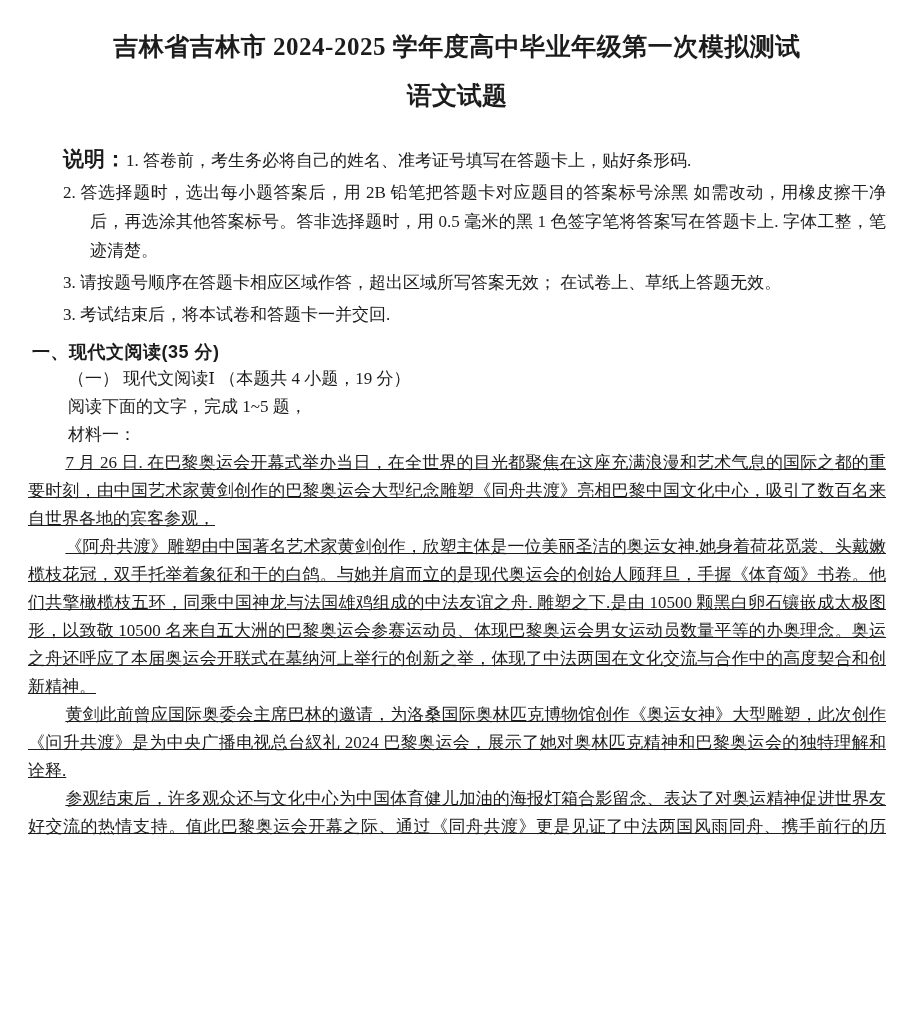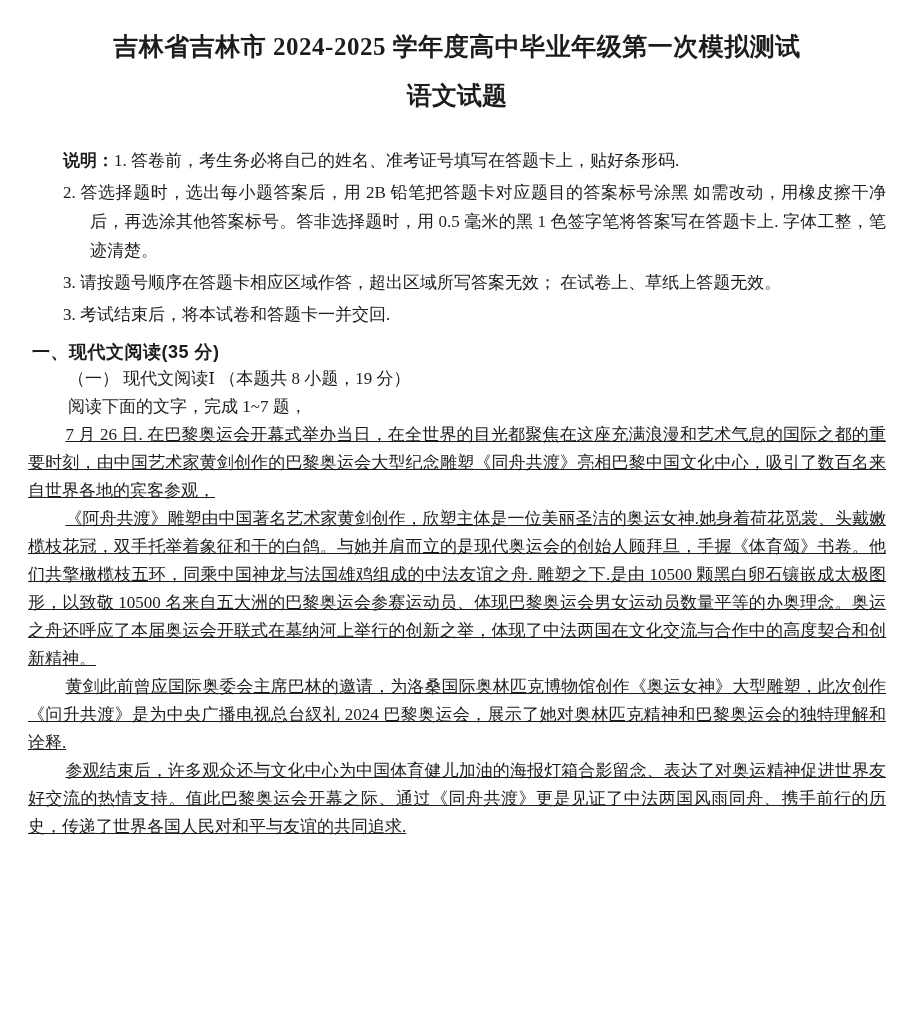--- a/index.html
+++ b/index.html
@@ -25,22 +25,22 @@
     text-align: center;
     font-size: 25px; font-weight: 700;
     margin-top: 16px; line-height: 33px;
   }
   .instructions {
     margin-top: 34px; margin-left: 35px;
     font-size: 17px; line-height: 29px;
   }
   .instr-label {
     font-weight: 700;
-    font-family: Liberation Serif, serif;
-    font-size: 17px;
+    font-family: Liberation Mono, monospace;
+    font-size: 21px;
   }
   .instr-item {
     padding-left: 27px; text-indent: -27px;
     margin-top: 3px;
     text-align: justify;
   }
   .section-heading {
     margin-top: 10px; margin-left: 4px;
     font-size: 18px; font-weight: 700; line-height: 26px;
     font-family: "Liberation Sans", "DejaVu Sans", sans-serif;
@@ -70,22 +70,23 @@
   <div class="instructions">
     <div class="instr-line1">
       <span class="instr-label">说明：</span><span>1. 答卷前，考生务必将自己的姓名、准考证号填写在答题卡上，贴好条形码.</span>
     </div>
     <div class="instr-item">2. 答选择题时，选出每小题答案后，用 2B 铅笔把答题卡对应题目的答案标号涂黑 如需改动，用橡皮擦干净后，再选涂其他答案标号。答非选择题时，用 0.5 毫米的黑 1 色签字笔将答案写在答题卡上. 字体工整，笔迹清楚。</div>
     <div class="instr-item">3. 请按题号顺序在答题卡相应区域作答，超出区域所写答案无效；  在试卷上、草纸上答题无效。</div>
     <div class="instr-item">3. 考试结束后，将本试卷和答题卡一并交回.</div>
   </div>
 
   <div class="section-heading">一、现代文阅读(35 分)</div>
-  <div class="sub-heading">（一） 现代文阅读Ⅰ （本题共 8 小题，19 分）</div>
-  <div class="reading-prompt">阅读下面的文字，完成 1~7 题，</div>
+  <div class="sub-heading">（一） 现代文阅读Ⅰ （本题共 4 小题，19 分）</div>
+  <div class="reading-prompt">阅读下面的文字，完成 1~5 题，</div>
+  <div class="material-label">材料一：</div>
 
   <div class="body-text">
     <p class="para">7 月 26 日. 在巴黎奥运会开幕式举办当日，在全世界的目光都聚焦在这座充满浪漫和艺术气息的国际之都的重要时刻，由中国艺术家黄剑创作的巴黎奥运会大型纪念雕塑《同舟共渡》亮相巴黎中国文化中心，吸引了数百名来自世界各地的宾客参观，</p>
     <p class="para">《阿舟共渡》雕塑由中国著名艺术家黄剑创作，欣塑主体是一位美丽圣洁的奥运女神.她身着荷花觅裳、头戴嫩榄枝花冠，双手托举着象征和干的白鸽。与她并肩而立的是现代奥运会的创始人顾拜旦，手握《体育颂》书卷。他们共擎橄榄枝五环，同乘中国神龙与法国雄鸡组成的中法友谊之舟. 雕塑之下.是由 10500 颗黑白卵石镶嵌成太极图形，以致敬 10500 名来自五大洲的巴黎奥运会参赛运动员、体现巴黎奥运会男女运动员数量平等的办奥理念。奥运之舟还呼应了本届奥运会开联式在墓纳河上举行的创新之举，体现了中法两国在文化交流与合作中的高度契合和创新精神。</p>
     <p class="para">黄剑此前曾应国际奥委会主席巴林的邀请，为洛桑国际奥林匹克博物馆创作《奥运女神》大型雕塑，此次创作《问升共渡》是为中央广播电视总台紁礼 2024 巴黎奥运会，展示了她对奥林匹克精神和巴黎奥运会的独特理解和诠释.</p>
     <p class="para">参观结束后，许多观众还与文化中心为中国体育健儿加油的海报灯箱合影留念、表达了对奥运精神促进世界友好交流的热情支持。值此巴黎奥运会开幕之际、通过《同舟共渡》更是见证了中法两国风雨同舟、携手前行的历史，传递了世界各国人民对和平与友谊的共同追求.</p>
     <p class="source-line2">31 日，中国文化网)</p>
   </div>
 
   <div class="footer">高三语文试题 第 1 页 （共 8 页）</div>

